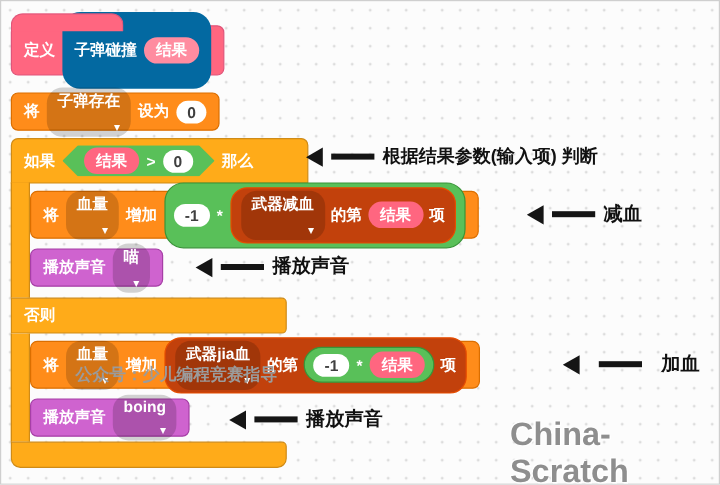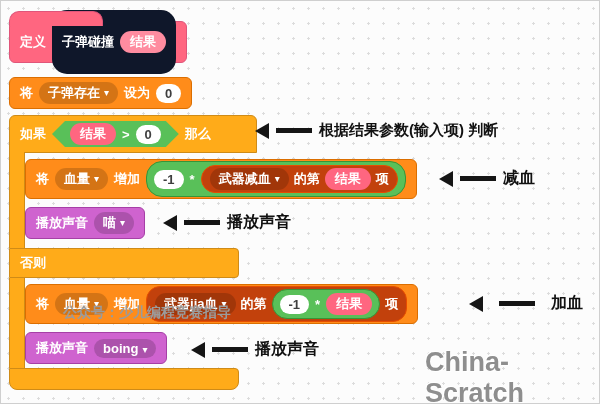--- a/index.html
+++ b/index.html
@@ -16,30 +16,30 @@
     color:#fff; font-weight:bold; font-size:13px; padding:0 10px;
     border-radius:6px; white-space:nowrap;
   }
   .lbl { color:#fff; }
   
   .define { left:8px; top:20px; height:42px; background:#FF6680; border:1px solid #E0557A; }
   .define::before {
     content:""; position:absolute; top:-11px; left:-1px; width:92px; height:14px;
     background:#FF6680; border:1px solid #E0557A; border-bottom:none; border-radius:10px 10px 0 0;
   }
-  .proto { display:inline-flex; align-items:center; gap:6px; background:#0f172a; border-radius:15px; padding:21px 10px;justify-content:flex-end; }
+  .proto { display:inline-flex; align-items:center; gap:6px; background:#0369a1; border-radius:15px; padding:21px 10px;justify-content:flex-end; }
   .param-pill { background:#FF8CA0; border-radius:12px; padding:2px 10px; color:#fff; }
   
   .var-block { background:#FF8C1A; border:1px solid #DB6E00; }
   .set { left:8px; top:76px; height:32px; }
   .change1 { left:24px; top:158px; height:40px; }
   .change2 { left:24px; top:283px; height:40px; }
   .dropdown {
-    display:inline-flex; align-items:flex-start; gap:4px;
-    background:rgba(0,0,0,0.17); border-radius:13px; padding:2px 9px; color:#fff; cursor:pointer;
+    display:inline-flex; align-items:flex-end; gap:4px;
+    background:rgba(0,0,0,0.17); border-radius:13px; padding:2px 9px; color:#fff; cursor:pointer;flex-direction:column;
   }
   .dd-arrow::after { content:"▾"; font-size:10px; color:#fff; display:inline-block; }
   .oval-input {
     background:#fff; color:#3f3f3f; border-radius:12px; padding:2px 9px;
     min-width:14px; text-align:center; font-weight:bold;
   }
   
   .ctrl { background:#FFAB19; border:1px solid #CF8B17; }
   .ifbar { left:8px; top:114px; height:38px; min-width:248px; border-radius:6px 6px 0 0; }
   .spine { position:absolute; left:8px; width:16px; background:#FFAB19; border-left:1px solid #CF8B17; border-right:1px solid #CF8B17; }

